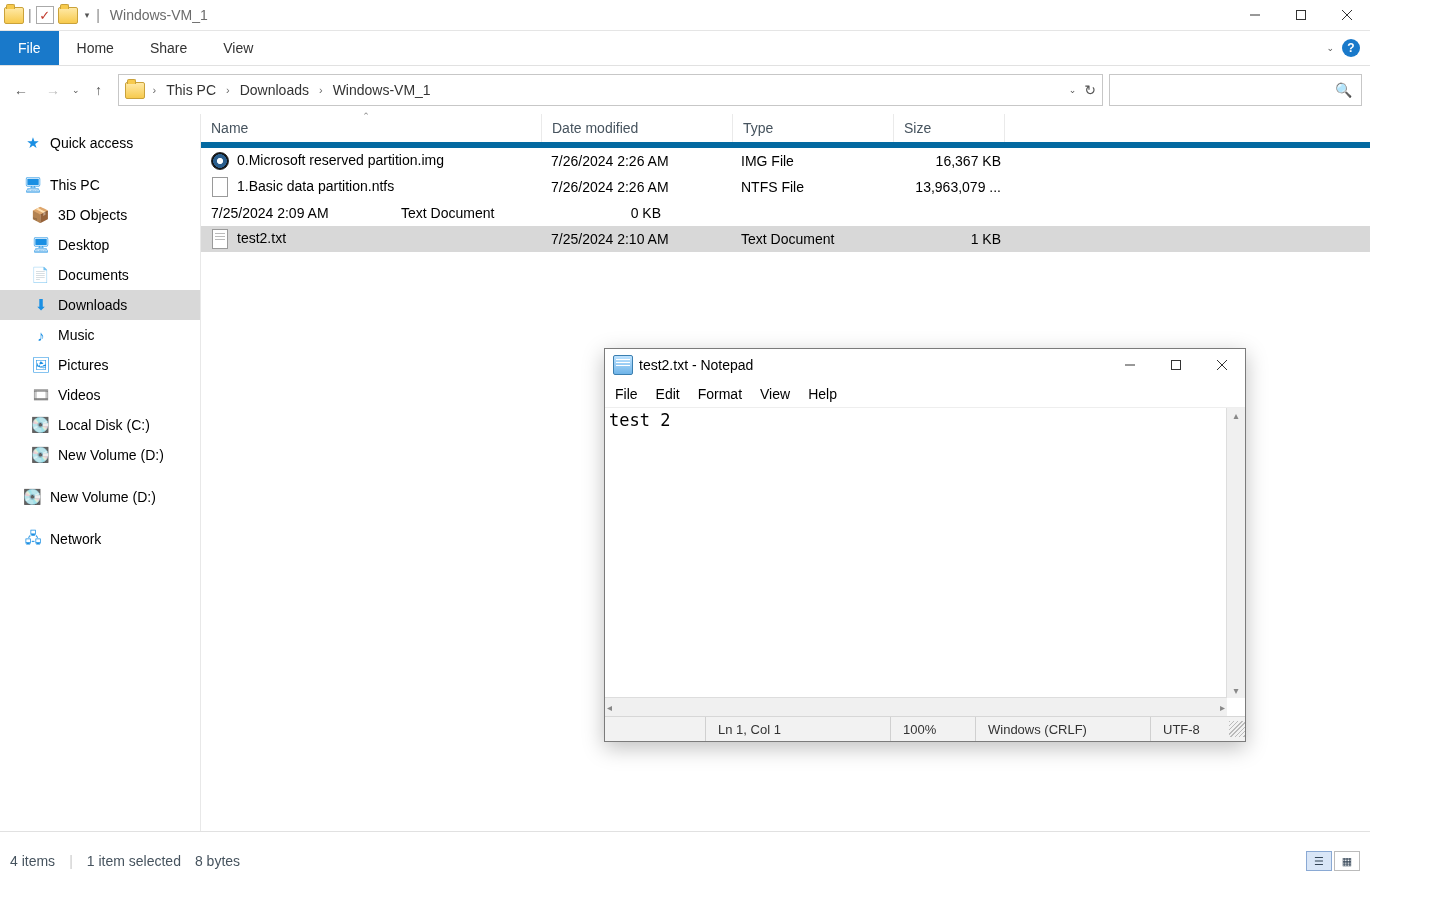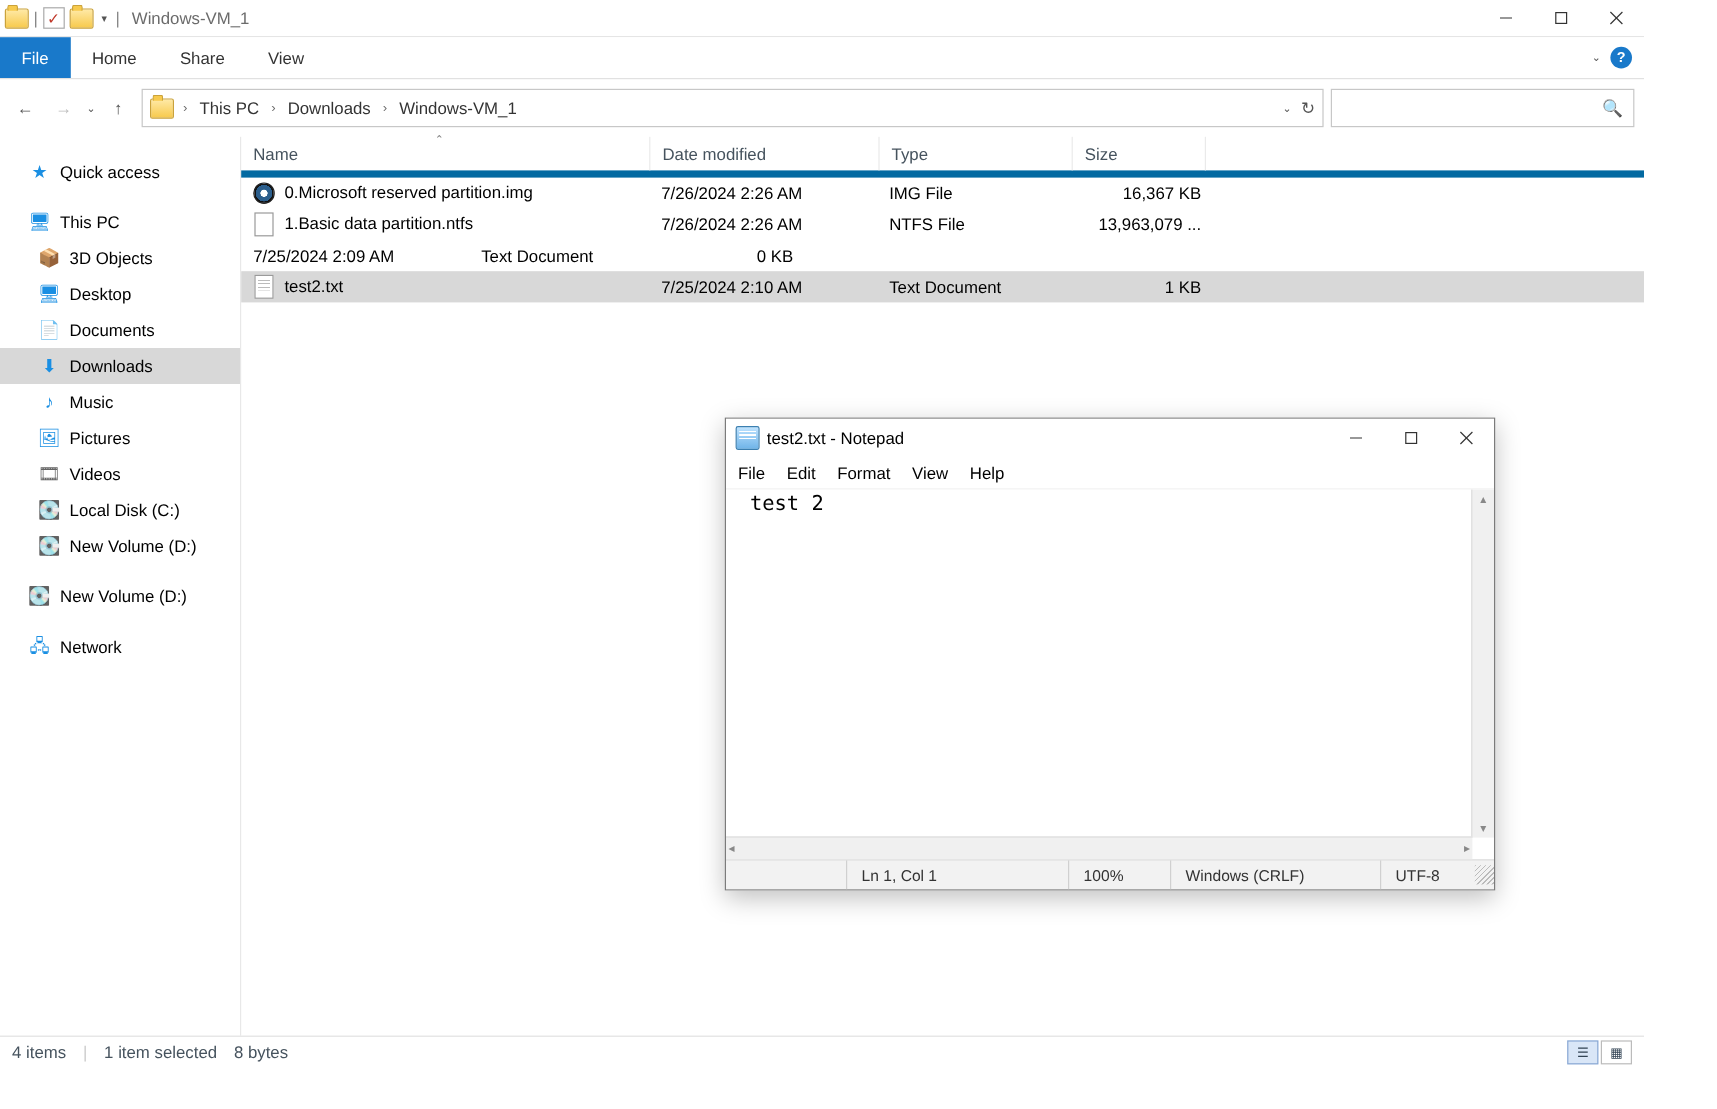--- a/index.html
+++ b/index.html
@@ -61,34 +61,34 @@
 .row{height:26px;display:flex;align-items:center}
 .row.sel{background:#d8d8d8}
 .row .c{padding-left:10px}
 .row .c.c-size{text-align:right;justify-content:flex-end;padding-right:14px}
 .row .fname{display:flex;gap:8px}
 .iconbox{width:18px;height:18px;display:inline-flex;align-items:center;justify-content:center}
 .disk-ico{width:16px;height:16px;border-radius:50%;background:radial-gradient(circle at 50% 50%,#fff 0 25%,#2b5e8c 28% 60%,#111 62% 100%);border:1px solid #222}
 .page-ico{width:14px;height:18px;border:1px solid #9a9a9a;background:#fff;position:relative}
 .page-ico.lines::after{content:"";position:absolute;left:2px;right:2px;top:3px;height:9px;background:repeating-linear-gradient(#bbb 0 1px,transparent 1px 3px)}
 
-.status{height:26px;border-top:1px solid #e1e1e1;display:flex;align-items:center;gap:14px;padding:0 10px;color:#46535e}
+.status{height:26px;border-top:1px solid #e1e1e1;display:flex;align-items:center;gap:14px;padding:16px 10px;color:#46535e}
 .status .spacer{flex:1}
 .view-toggle{display:flex;gap:2px}
 .vt{width:24px;height:18px;border:1px solid #8aa9d4;background:#d9e6f7;display:flex;align-items:center;justify-content:center;font-size:11px;color:#345}
 .vt.plain{background:#fff;border-color:#bbb}
 
 .notepad{position:absolute;left:604px;top:348px;width:640px;height:392px;background:#fff;border:1px solid #7b7b7b;box-shadow:0 6px 20px rgba(0,0,0,.25);display:flex;flex-direction:column}
 .np-title{height:32px;display:flex;align-items:center;background:#fff}
 .np-ico{width:18px;height:18px;margin:0 6px 0 8px;background:linear-gradient(#bfe3ff,#6fb4e8);border:1px solid #3b7fb0;border-radius:2px;position:relative}
 .np-ico::after{content:"";position:absolute;left:2px;right:2px;top:3px;height:9px;background:repeating-linear-gradient(#fff 0 1px,transparent 1px 3px)}
 .np-title .spacer{flex:1}
 .np-menu{height:26px;display:flex;align-items:center;gap:18px;padding:0 10px;border-bottom:1px solid #eee}
 .np-body{flex:1;position:relative;background:#fff}
-.np-text{position:absolute;inset:0 18px 18px 0;padding:2px 20px;font-family:Consolas,monospace;font-size:17px;white-space:pre;outline:none}
+.np-text{position:absolute;inset:0 18px 18px 0;padding:2px 4px;font-family:Consolas,monospace;font-size:17px;white-space:pre;outline:none}
 .np-vscroll{position:absolute;top:0;right:0;width:18px;bottom:18px;background:#f0f0f0;border-left:1px solid #ddd;display:flex;flex-direction:column;justify-content:space-between;align-items:center;color:#888;font-size:10px;padding:2px 0}
 .np-hscroll{position:absolute;left:0;right:18px;bottom:0;height:18px;background:#f0f0f0;border-top:1px solid #ddd;display:flex;justify-content:space-between;align-items:center;color:#888;font-size:10px;padding:0 2px}
 .np-status{height:24px;border-top:1px solid #d7d7d7;background:#f2f2f2;display:flex;align-items:center;font-size:13px;color:#333}
 .np-status .cell{border-left:1px solid #d0d0d0;height:100%;display:flex;align-items:center;padding:0 12px}
 .np-status .first{flex:0 0 100px;border:none}
 .np-status .grip{margin-left:auto;width:16px;height:16px;background:repeating-linear-gradient(135deg,#bbb 0 1px,transparent 1px 3px)}
 svg{display:block}
 </style>
 </head>
 <body>

